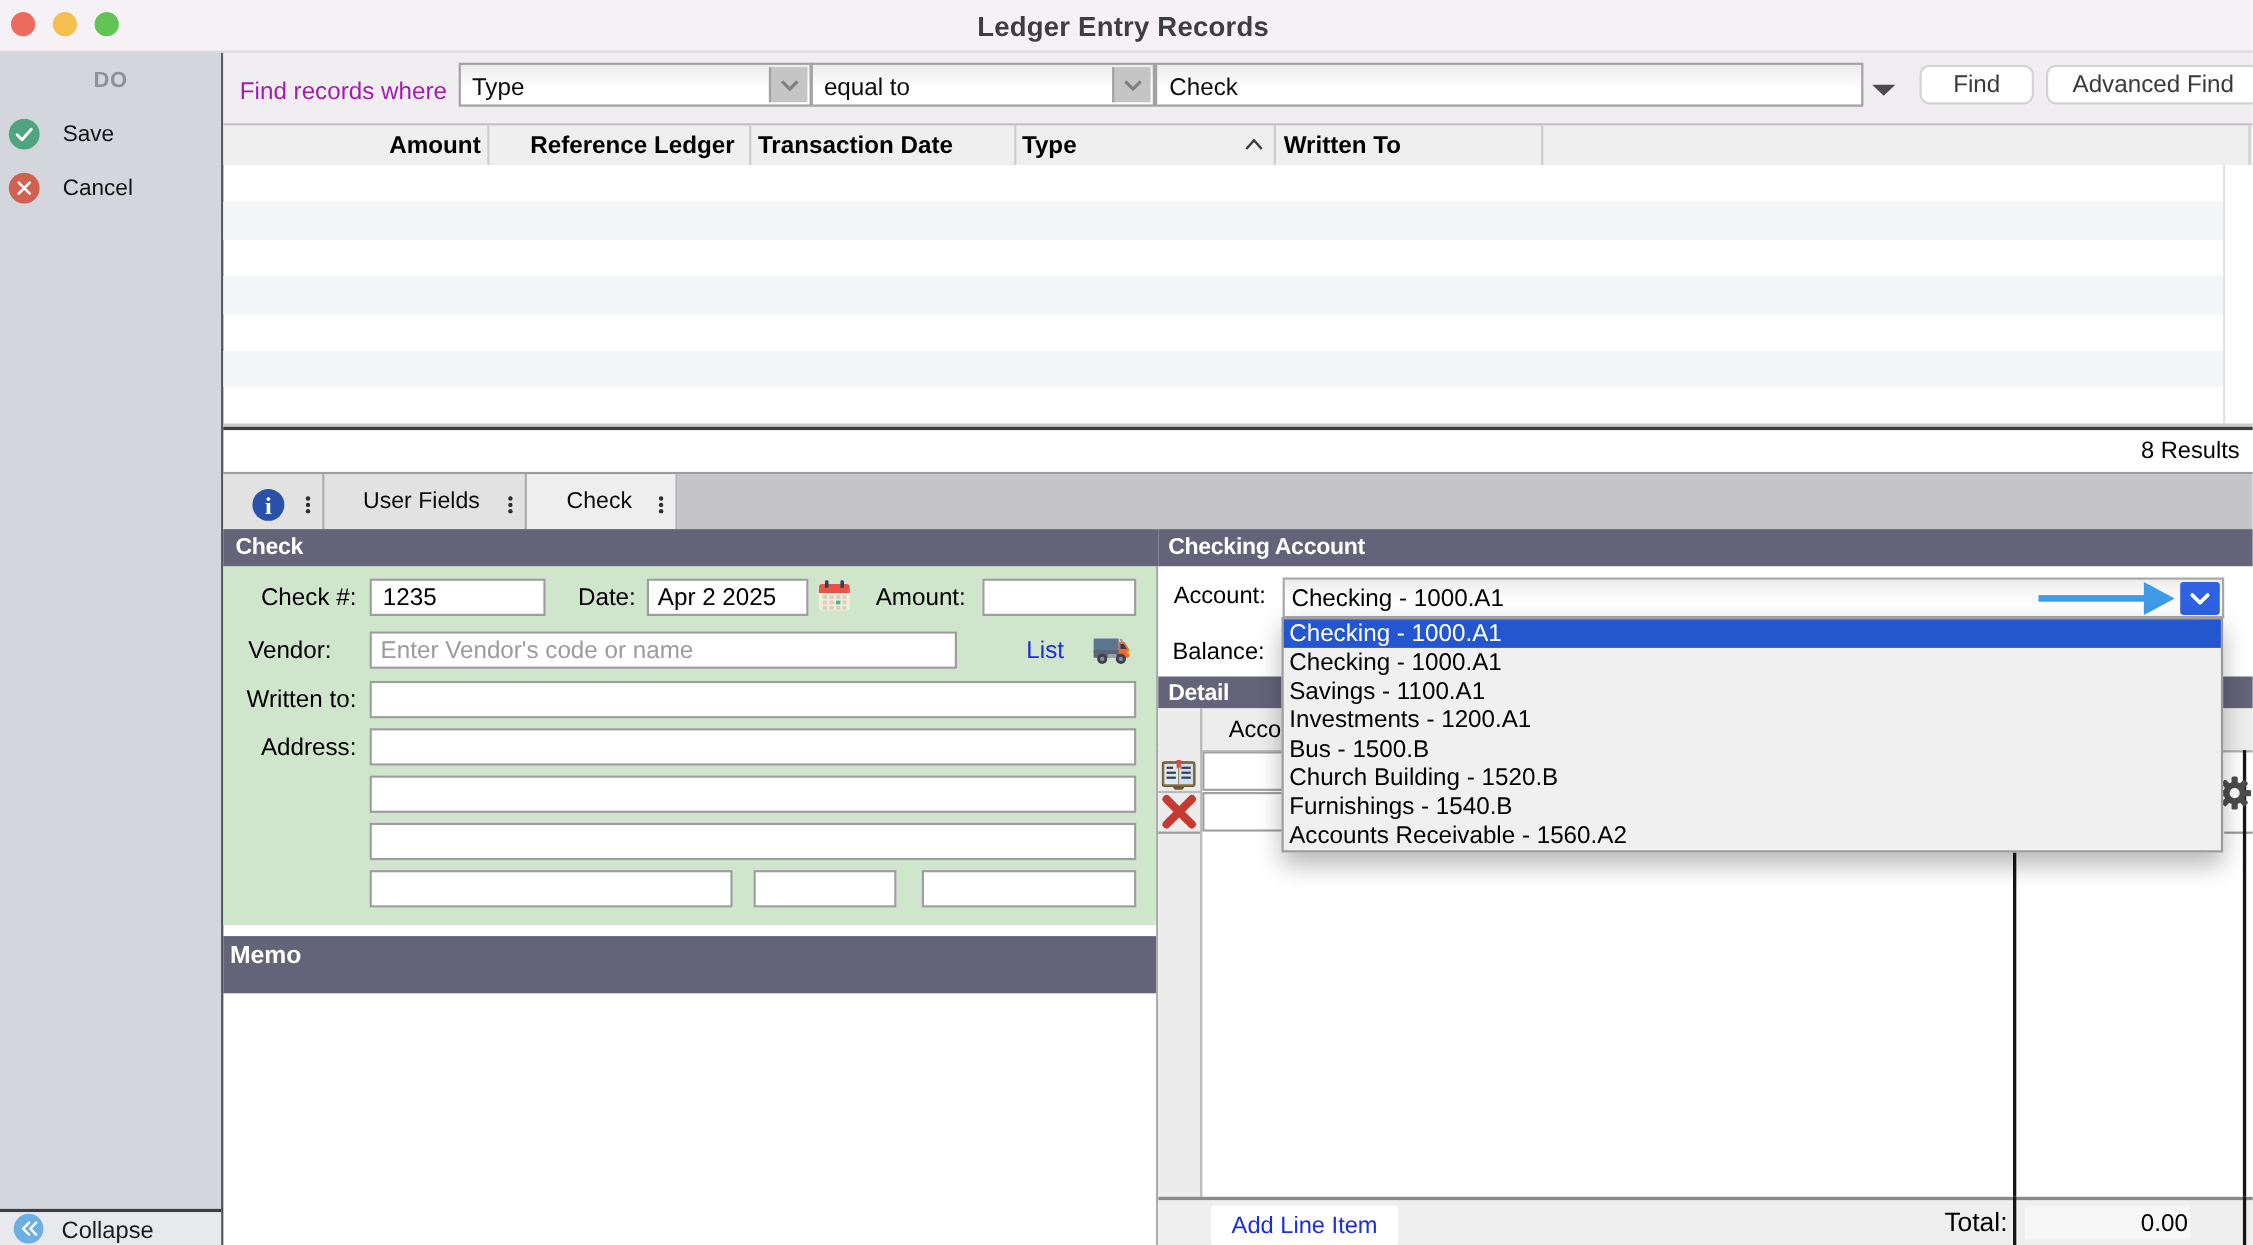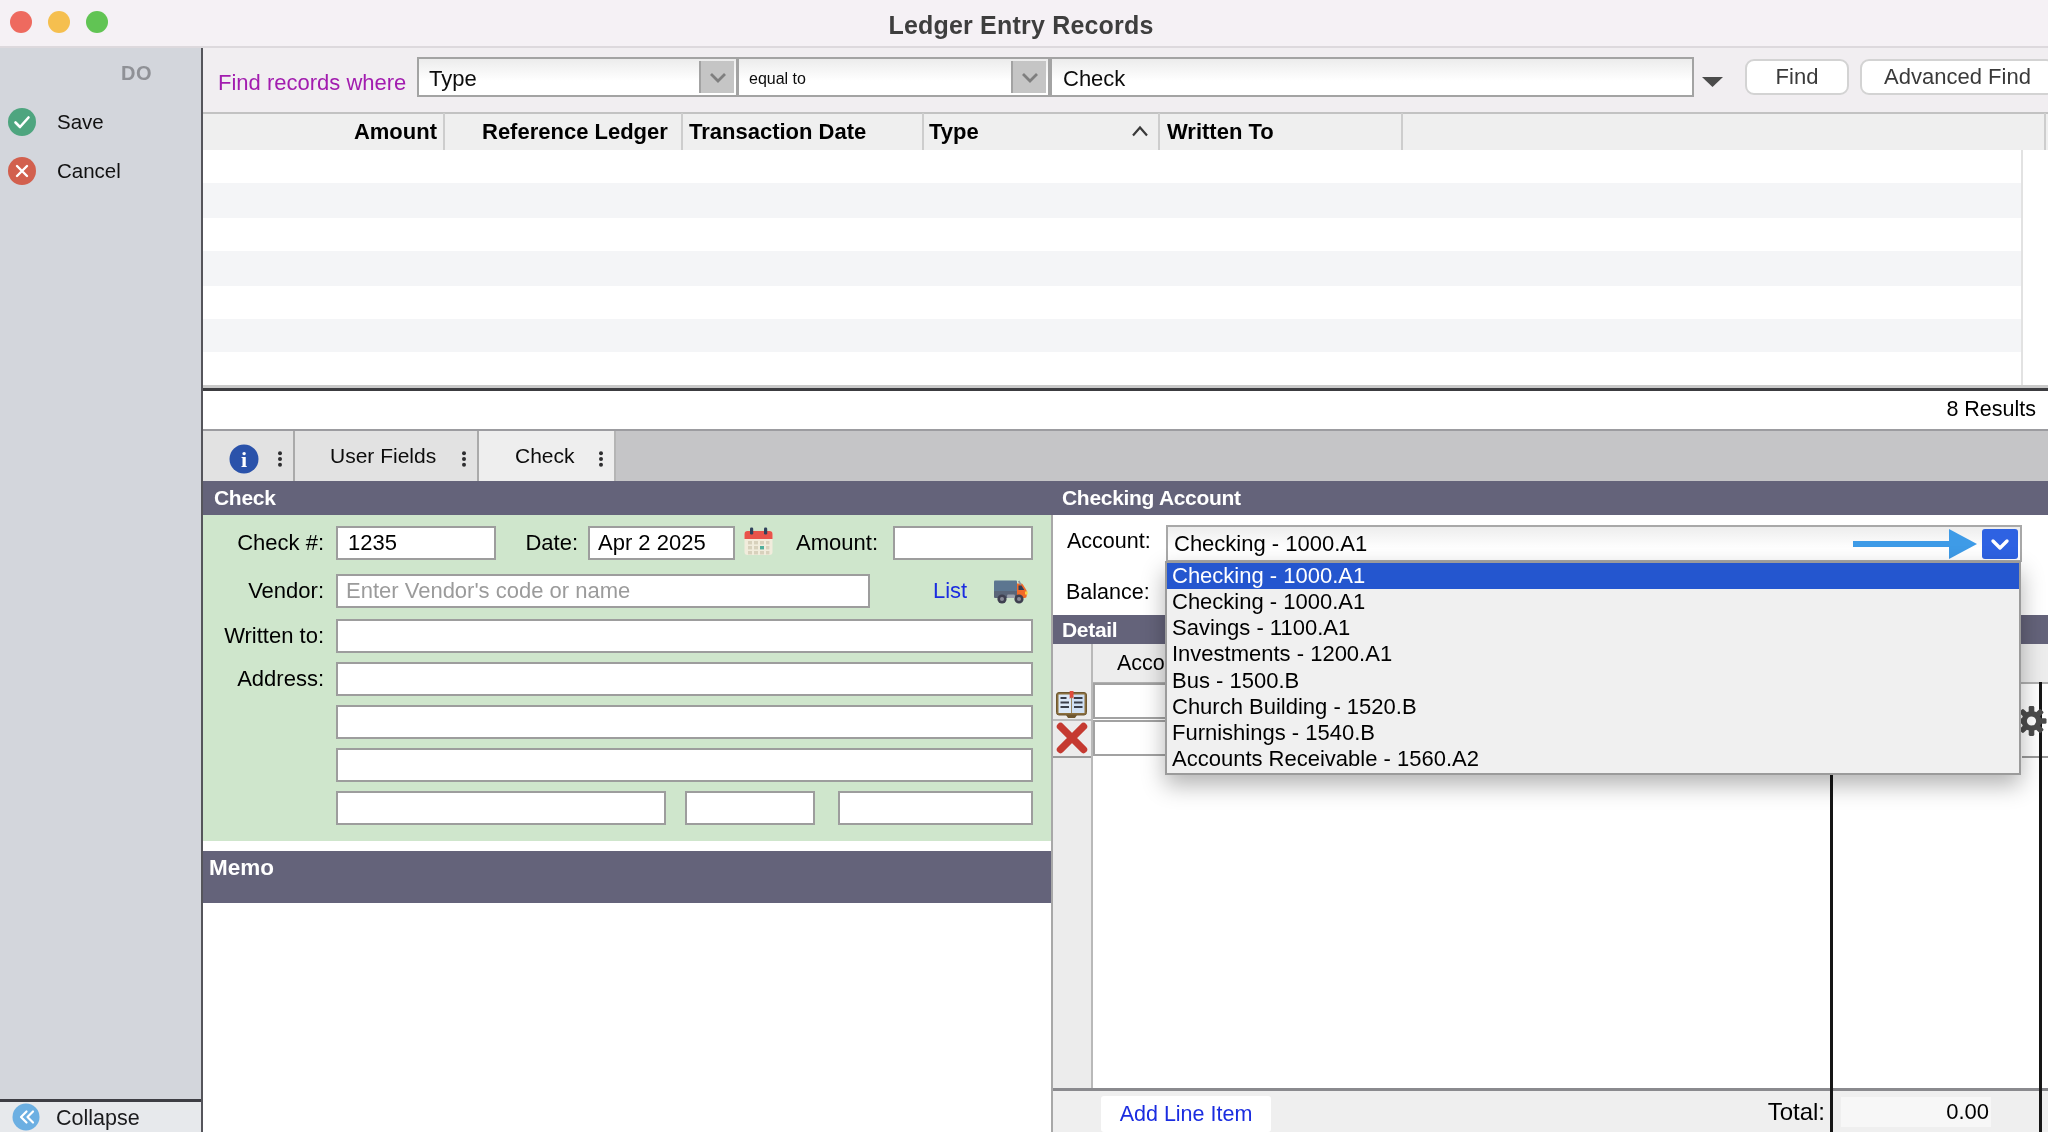--- a/index.html
+++ b/index.html
@@ -14,21 +14,21 @@
 </head>
 <body>
 
 <div class="abs" style="left:0;top:0;width:2048px;height:48px;background:#f5f1f5;border-bottom:2px solid #ddd9dd;"></div>
 <div class="abs" style="left:10px;top:11px;width:22px;height:22px;border-radius:50%;background:#ee6a5f;"></div>
 <div class="abs" style="left:48px;top:11px;width:22px;height:22px;border-radius:50%;background:#f5bf4f;"></div>
 <div class="abs" style="left:86px;top:11px;width:22px;height:22px;border-radius:50%;background:#61c454;"></div>
 <div class="abs" style="left:0;top:0;width:2042px;height:46px;line-height:50px;text-align:center;font-size:25px;font-weight:bold;color:#3e3e3e;letter-spacing:0.2px;">Ledger Entry Records</div>
 
 <div class="abs" style="left:0;top:48px;width:203px;height:1084px;background:#d3d6dc;border-right:2px solid #55555b;"></div>
-<div class="abs" style="left:0;top:62px;width:201px;text-align:center;font-size:20px;font-weight:bold;color:#8f9196;letter-spacing:0.5px;margin-left:36px;">DO</div>
+<div class="abs" style="left:0;top:62px;width:201px;text-align:center;font-size:20px;font-weight:bold;color:#8f9196;letter-spacing:0.5px;">DO</div>
 <svg class="abs" style="left:7px;top:107px;" width="30" height="30">
     <circle cx="15" cy="15" r="14" fill="#4ea57f"></circle>
     <path d="M8.5 15.5l4.5 4.5 8.5-9.5" stroke="#fff" stroke-width="2.6" fill="none" stroke-linecap="round" stroke-linejoin="round"></path>
   </svg>
 <div class="abs" style="left:57px;top:110px;font-size:20.5px;color:#111;">Save</div>
 <svg class="abs" style="left:7px;top:156px;" width="30" height="30">
     <circle cx="15" cy="15" r="14" fill="#d2604e"></circle>
     <path d="M10 10l10 10M20 10l-10 10" stroke="#fff" stroke-width="2.4" fill="none" stroke-linecap="round"></path>
   </svg>
 <div class="abs" style="left:57px;top:159px;font-size:20.5px;color:#111;">Cancel</div>
@@ -44,21 +44,21 @@
 <div class="abs" style="left:218px;top:48px;height:64px;line-height:70px;font-size:22px;color:#a21caf;">Find records where</div>
 <div class="abs" style="left:417px;top:57px;width:321px;height:40px;background:linear-gradient(#ececec,#fff 60%);border:2px solid #a3a3a3;">
   <div class="abs" style="left:10px;top:0;line-height:39px;font-size:22px;color:#0c0c0c;">Type</div>
   <div class="abs" style="right:2px;top:2px;width:35px;height:32px;background:#c5c5c5;border-left:2px solid #a3a3a3;">
       <svg style="margin:10px auto 0;" width="22" height="14">
         <path d="M4 3l7 7 7-7" stroke="#7f7f7f" stroke-width="2.8" fill="none"></path>
       </svg>
     </div>
 </div>
 <div class="abs" style="left:737px;top:57px;width:313px;height:40px;background:linear-gradient(#ececec,#fff 60%);border:2px solid #a3a3a3;">
-  <div class="abs" style="left:10px;top:0;line-height:39px;font-size:16px;color:#0c0c0c;">equal to</div>
+  <div class="abs" style="left:10px;top:0;line-height:39px;font-size:22px;color:#0c0c0c;">equal to</div>
   <div class="abs" style="right:2px;top:2px;width:35px;height:32px;background:#c5c5c5;border-left:2px solid #a3a3a3;">
       <svg style="margin:10px auto 0;" width="22" height="14">
         <path d="M4 3l7 7 7-7" stroke="#7f7f7f" stroke-width="2.8" fill="none"></path>
       </svg>
     </div>
 </div>
 <div class="abs" style="left:1050px;top:57px;width:644px;height:40px;background:linear-gradient(#ececec,#fff 60%);border:2px solid #a3a3a3;">
   <div class="abs" style="left:11px;top:0;line-height:39px;font-size:22px;color:#0c0c0c;">Check</div>
 </div>
 <svg class="abs" style="left:1702px;top:76px;" width="22" height="12">
@@ -141,21 +141,21 @@
     <rect x="4" y="24" width="4" height="3.4"></rect>
       <rect x="10" y="24" width="4" height="3.4"></rect>
       <rect x="16" y="24" width="4" height="3.4"></rect>
       <rect x="22" y="24" width="3.4" height="3.4"></rect>
   </g>
   <rect x="16" y="19" width="4" height="3.4" fill="#4fae9b"></rect>
 </svg>
 <div class="abs lbl" style="left:778px;top:526px;width:100px;">Amount:</div>
 <div class="abs inp" style="left:893px;top:526px;width:140px;height:34px;"></div>
 
-<div class="abs lbl" style="left:203px;top:574px;width:121px;">Vendor:</div>
+<div class="abs lbl" style="left:203px;top:574px;width:121px;text-align:center;">Vendor:</div>
 <div class="abs inp" style="left:336px;top:574px;width:534px;height:34px;line-height:30px;padding-left:8px;color:#9b9b9b;">Enter Vendor's code or name</div>
 <div class="abs" style="left:933px;top:574px;height:34px;line-height:34px;font-size:22px;color:#1b2de0;">List</div>
 <svg class="abs" style="left:994px;top:578px;" width="34" height="27" viewBox="0 0 34 27">
   <rect x="0" y="2.5" width="23" height="13.5" rx="1" fill="#5c7690"></rect>
   <rect x="0" y="13" width="29" height="7" rx="1" fill="#5a6578"></rect>
   <path d="M23 5.5h4.2a2 2 0 0 1 1.7 1l3.3 5.2a3 3 0 0 1 .5 1.6V18a2 2 0 0 1-2 2H23z" fill="#f16a29"></path>
   <path d="M24.5 7.5h3l2.8 4.6h-5.8z" fill="#333c55"></path>
   <path d="M25.5 2.5l-1.6.9 2.3 3.6 1.4-.6z" fill="#8c94a2"></path>
   <rect x="31" y="13.5" width="2.6" height="3" fill="#ffd23e"></rect>
   <circle cx="8" cy="21" r="4.6" fill="#3f4050"></circle>

